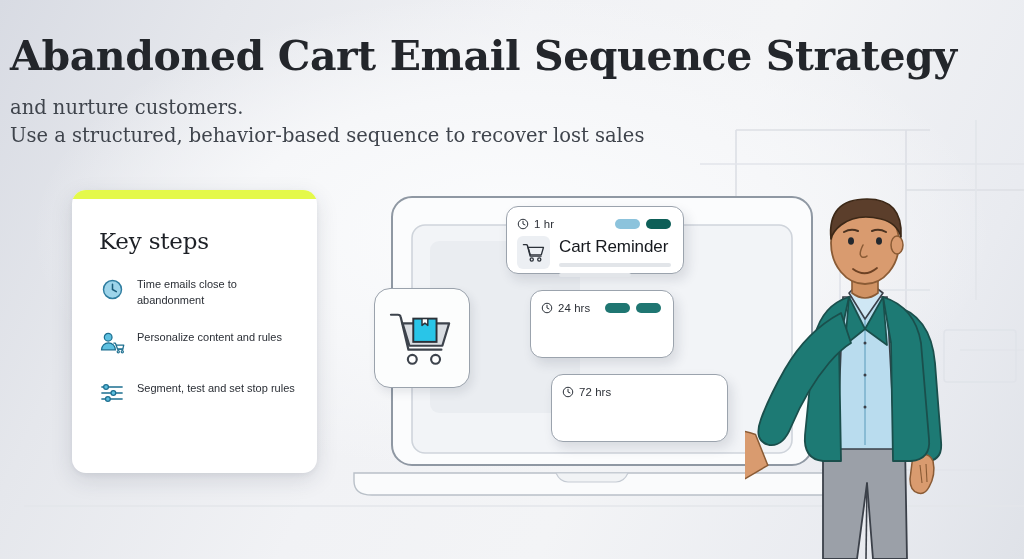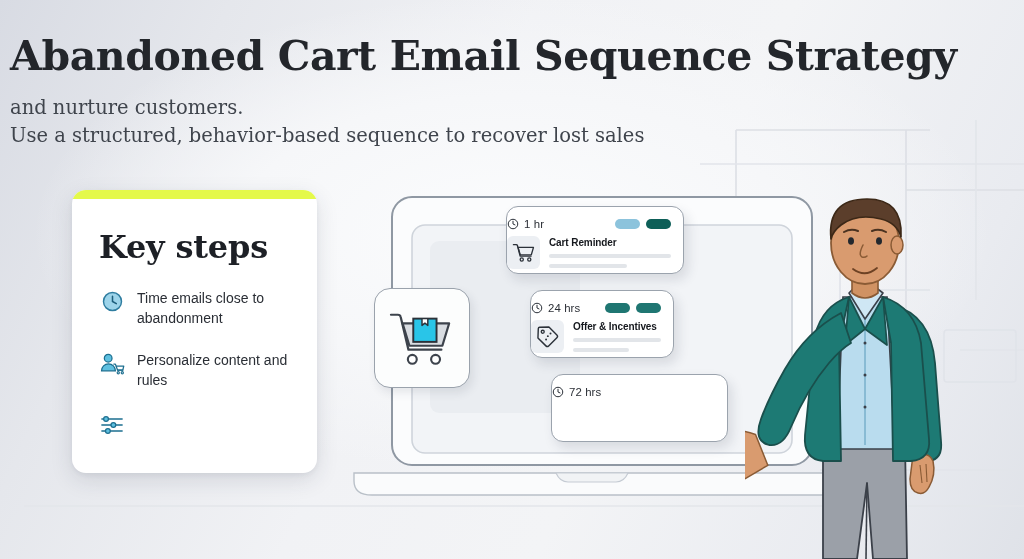--- a/index.html
+++ b/index.html
@@ -47,30 +47,30 @@
     box-shadow:0 7px 22px rgba(40,48,70,.13), 0 2px 5px rgba(40,48,70,.06);
     overflow:hidden;
   }
   .keycard-accent {
     position:absolute; left:0; top:0; width:100%; height:9px;
     background:#e4f94a;
   }
   .keycard-inner { padding:38px 22px 0 27px; }
   .keycard-title {
     font-family:"DejaVu Serif", serif;
-    font-weight:700;
-    font-size:32px;
+    font-weight:400;
+    font-size:23px;
     color:#1d2026;
     letter-spacing:-0.2px;
   }
   .steps { margin-top:22px; }
   .step { display:flex; align-items:flex-start; gap:12px; margin-bottom:21px; }
   .step-ico { width:26px; min-width:26px; height:30px; display:flex; align-items:flex-start; justify-content:center; padding-top:2px; }
   .step-txt {
-    font-size:14px;
+    font-size:11px;
     line-height:1.42;
     color:#2a2e35;
     padding-top:1px;
   }
 
   
   .laptop-svg { position:absolute; left:330px; top:185px; width:520px; height:340px; }
 
   
   .cartcard {
@@ -83,41 +83,41 @@
     display:flex; align-items:center; justify-content:center;
   }
 
   
   .seqcard {
     position:absolute;
     background:#fff;
     border:1.4px solid #9ba3ad;
     border-radius:12px;
     box-shadow:4px 6px 12px rgba(40,48,70,.13);
-    padding:9px 12px 10px 0;
+    padding:9px 12px 10px 10px;
   }
   .seq1 { left:506px; top:206px; width:178px; height:68px; }
   .seq2 { left:530px; top:290px; width:144px; height:68px; }
   .seq3 { left:551px; top:374px; width:177px; height:68px; }
 
   .seq-top { display:flex; align-items:center; justify-content:space-between; height:15px; }
   .seq-time { display:flex; align-items:center; gap:5px; }
   .seq-time-txt { font-size:11.4px; color:#2b2f36; font-weight:400; letter-spacing:.1px; }
   .pills { display:flex; gap:6px; align-items:center; }
   .pill { width:25px; height:10px; border-radius:6px; }
 
   .seq-body { display:flex; align-items:flex-start; gap:9px; margin-top:5px; }
   .seq-thumb {
     width:33px; min-width:33px; height:33px;
     background:#eceff3;
     border-radius:6px;
     display:flex; align-items:center; justify-content:center;
   }
   .seq-right { flex:1; padding-top:1px; }
-  .seq-label { font-size:10px; font-weight:700; color:#15181d; letter-spacing:-0.1px; white-space:nowrap; }
+  .seq-label { font-size:17px; font-weight:400; color:#15181d; letter-spacing:-0.1px; white-space:nowrap; }
   .seq-line { height:4px; border-radius:3px; background:#e2e5e9; margin-top:6px; }
   .seq-line.w1 { width:100%; }
   .seq-line.w2 { width:64%; }
 
   
   .person-svg { position:absolute; left:745px; top:193px; width:240px; height:366px; }
 </style>
 </head>
 <body>
 
@@ -188,20 +188,21 @@
                 <path d="M2 12 h22"></path>
                 <path d="M2 18.5 h22"></path>
               </g>
               <g fill="#5ec0e0" stroke="#1d6f90" stroke-width="1.4">
                 <circle cx="6.5" cy="5.5" r="2.6"></circle>
                 <circle cx="14.5" cy="12" r="2.6"></circle>
                 <circle cx="8.5" cy="18.5" r="2.6"></circle>
               </g>
             </svg>
           </span>
+          <span class="step-txt">Segment, test and set stop rules</span>
         </div>
 
       </div>
     </div>
   </div>
 
   <svg class="laptop-svg" viewBox="0 0 520 340">
 
     <rect x="62" y="12" width="420" height="268" rx="20" fill="#fbfcfd" stroke="#8f98a3" stroke-width="2"></rect>
 
@@ -264,36 +265,20 @@
           <circle cx="12" cy="12" r="9.5" fill="none" stroke="#2b3139" stroke-width="2"></circle>
           <path d="M12 6.5 L12 12 L16 13.8" fill="none" stroke="#2b3139" stroke-width="2" stroke-linecap="round"></path>
         </svg>
         <span class="seq-time-txt">24 hrs</span>
       </div>
       <div class="pills">
         <span class="pill" style="background:#1f7672"></span>
         <span class="pill" style="background:#1f7672"></span>
       </div>
     </div>
-    <div class="seq-body">
-      <div class="seq-thumb">
-        <svg width="23" height="23" viewBox="0 0 26 26">
-          <path d="M14.6 2.2 L23.6 11.2 a2.2 2.2 0 0 1 0 3.1 l-9.3 9.3 a2.2 2.2 0 0 1 -3.1 0 L2.2 14.6 L2.6 4.1 a1.6 1.6 0 0 1 1.5 -1.5 z" fill="none" stroke="#2b3139" stroke-width="1.6" stroke-linejoin="round"></path>
-          <circle cx="7.6" cy="7.6" r="1.7" fill="none" stroke="#2b3139" stroke-width="1.5"></circle>
-          <circle cx="13.4" cy="12.6" r="1.1" fill="#2b3139"></circle>
-          <circle cx="16.4" cy="9.6" r="1.1" fill="#2b3139"></circle>
-          <circle cx="11.4" cy="16.4" r="1.1" fill="#2b3139"></circle>
-        </svg>
-      </div>
-      <div class="seq-right">
-        <div class="seq-label">Offer &amp; Incentives</div>
-        <div class="seq-line w1"></div>
-        <div class="seq-line w2"></div>
-      </div>
-    </div>
   </div>
 
   <div class="seqcard seq3">
     <div class="seq-top">
       <div class="seq-time">
         <svg width="12" height="12" viewBox="0 0 24 24">
           <circle cx="12" cy="12" r="9.5" fill="none" stroke="#2b3139" stroke-width="2"></circle>
           <path d="M12 6.5 L12 12 L16 13.8" fill="none" stroke="#2b3139" stroke-width="2" stroke-linecap="round"></path>
         </svg>
         <span class="seq-time-txt">72 hrs</span>

